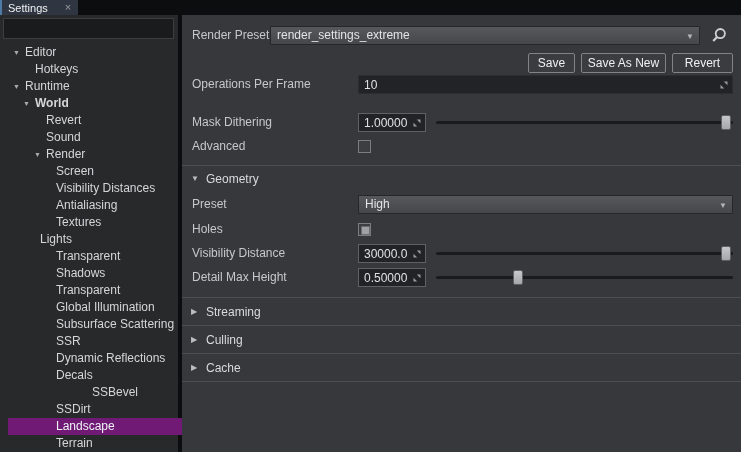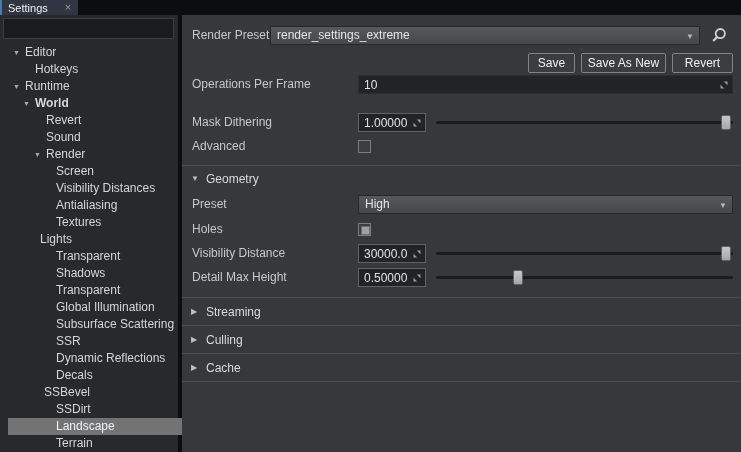--- a/index.html
+++ b/index.html
@@ -178,26 +178,26 @@
       <div class="tree-row">
         <span class="tree-label" style="padding-left: 48px;">SSR</span>
       </div>
       <div class="tree-row">
         <span class="tree-label" style="padding-left: 48px;">Dynamic Reflections</span>
       </div>
       <div class="tree-row">
         <span class="tree-label" style="padding-left: 48px;">Decals</span>
       </div>
       <div class="tree-row">
-        <span class="tree-label" style="padding-left: 36px;">SSBevel</span>
+        <span class="tree-label" style="padding-left: 36px; text-align: center;">SSBevel</span>
       </div>
       <div class="tree-row">
         <span class="tree-label" style="padding-left: 48px;">SSDirt</span>
       </div>
-      <div class="tree-row selected" style="background: #737373;">
+      <div class="tree-row selected" style="background: #701a75;">
         <span class="tree-label" style="padding-left: 48px;">Landscape</span>
       </div>
       <div class="tree-row">
         <span class="tree-label" style="padding-left: 48px;">Terrain</span>
       </div>
     </div>
 </div>
 
 <div class="main">
 

